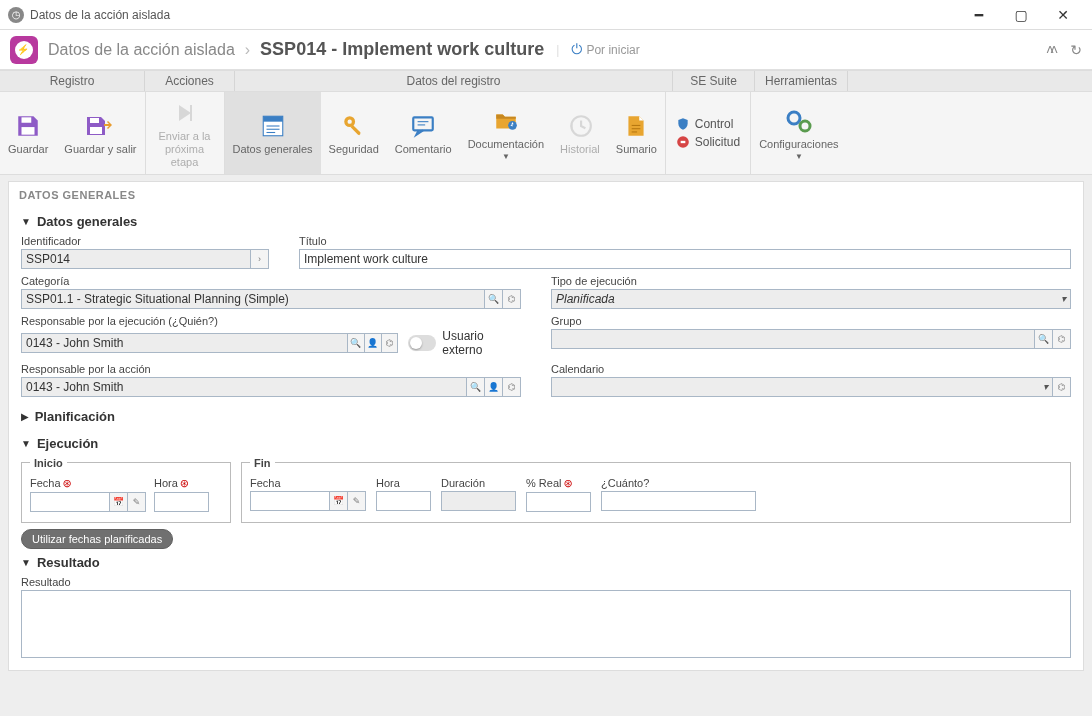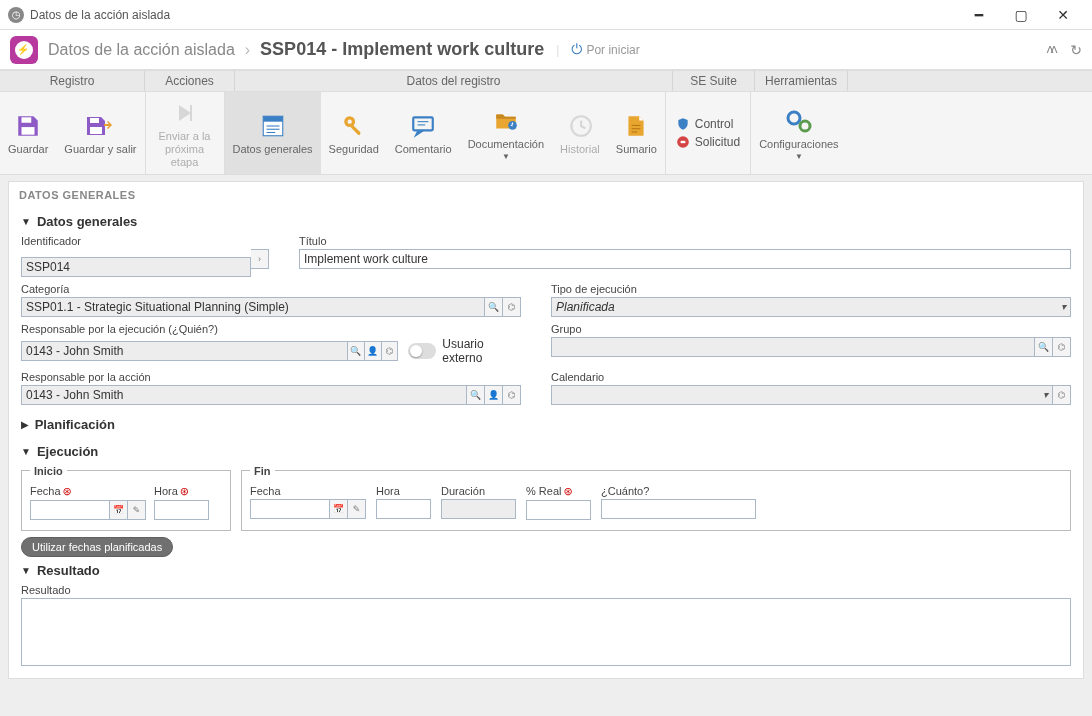--- a/index.html
+++ b/index.html
@@ -253,21 +253,21 @@
       
       <div class="sec-head">
         <span class="tri">▼</span>
         <span class="lbl">Datos generales</span>
       </div>
 
       <div class="row">
         <div class="field" style="width:248px">
           <label>Identificador</label>
           <div class="inline-ctrl">
-            <input class="txt ro" style="flex: 1 1 0%; margin-top: 8px;" readonly="" value="SSP014">
+            <input class="txt ro" style="flex: 1 1 0%;" readonly="" value="SSP014">
             <div class="icon-btn">›</div>
           </div>
         </div>
         <div class="field" style="flex:1">
           <label>Título</label>
           <input class="txt" value="Implement work culture" style="">
         </div>
       </div>
 
       <div class="row">

